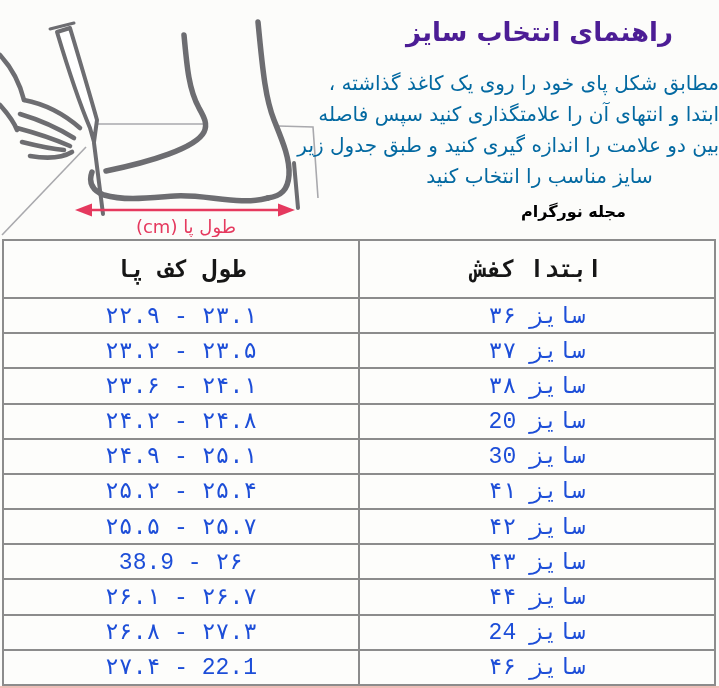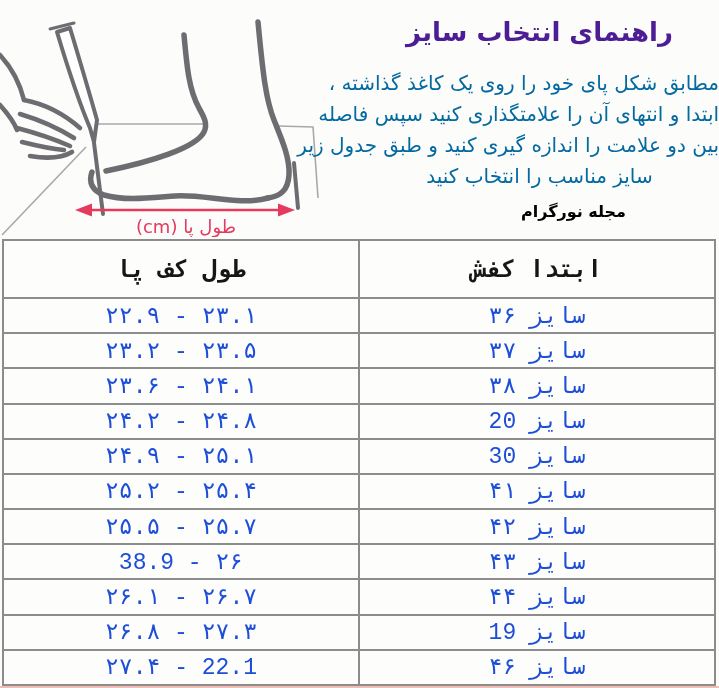--- a/index.html
+++ b/index.html
@@ -140,21 +140,21 @@
         </tr>
         <tr>
           <td>سایز ۴۳</td>
           <td><span class="len">38.9 - ۲۶</span></td>
         </tr>
         <tr>
           <td>سایز ۴۴</td>
           <td><span class="len">۲۶.۱ - ۲۶.۷</span></td>
         </tr>
         <tr>
-          <td>سایز 19</td>
+          <td>سایز 24</td>
           <td><span class="len">۲۶.۸ - ۲۷.۳</span></td>
         </tr>
         <tr>
           <td>سایز ۴۶</td>
           <td><span class="len">۲۷.۴ - 22.1</span></td>
         </tr>
       </tbody>
     </table>
   </div>
 

